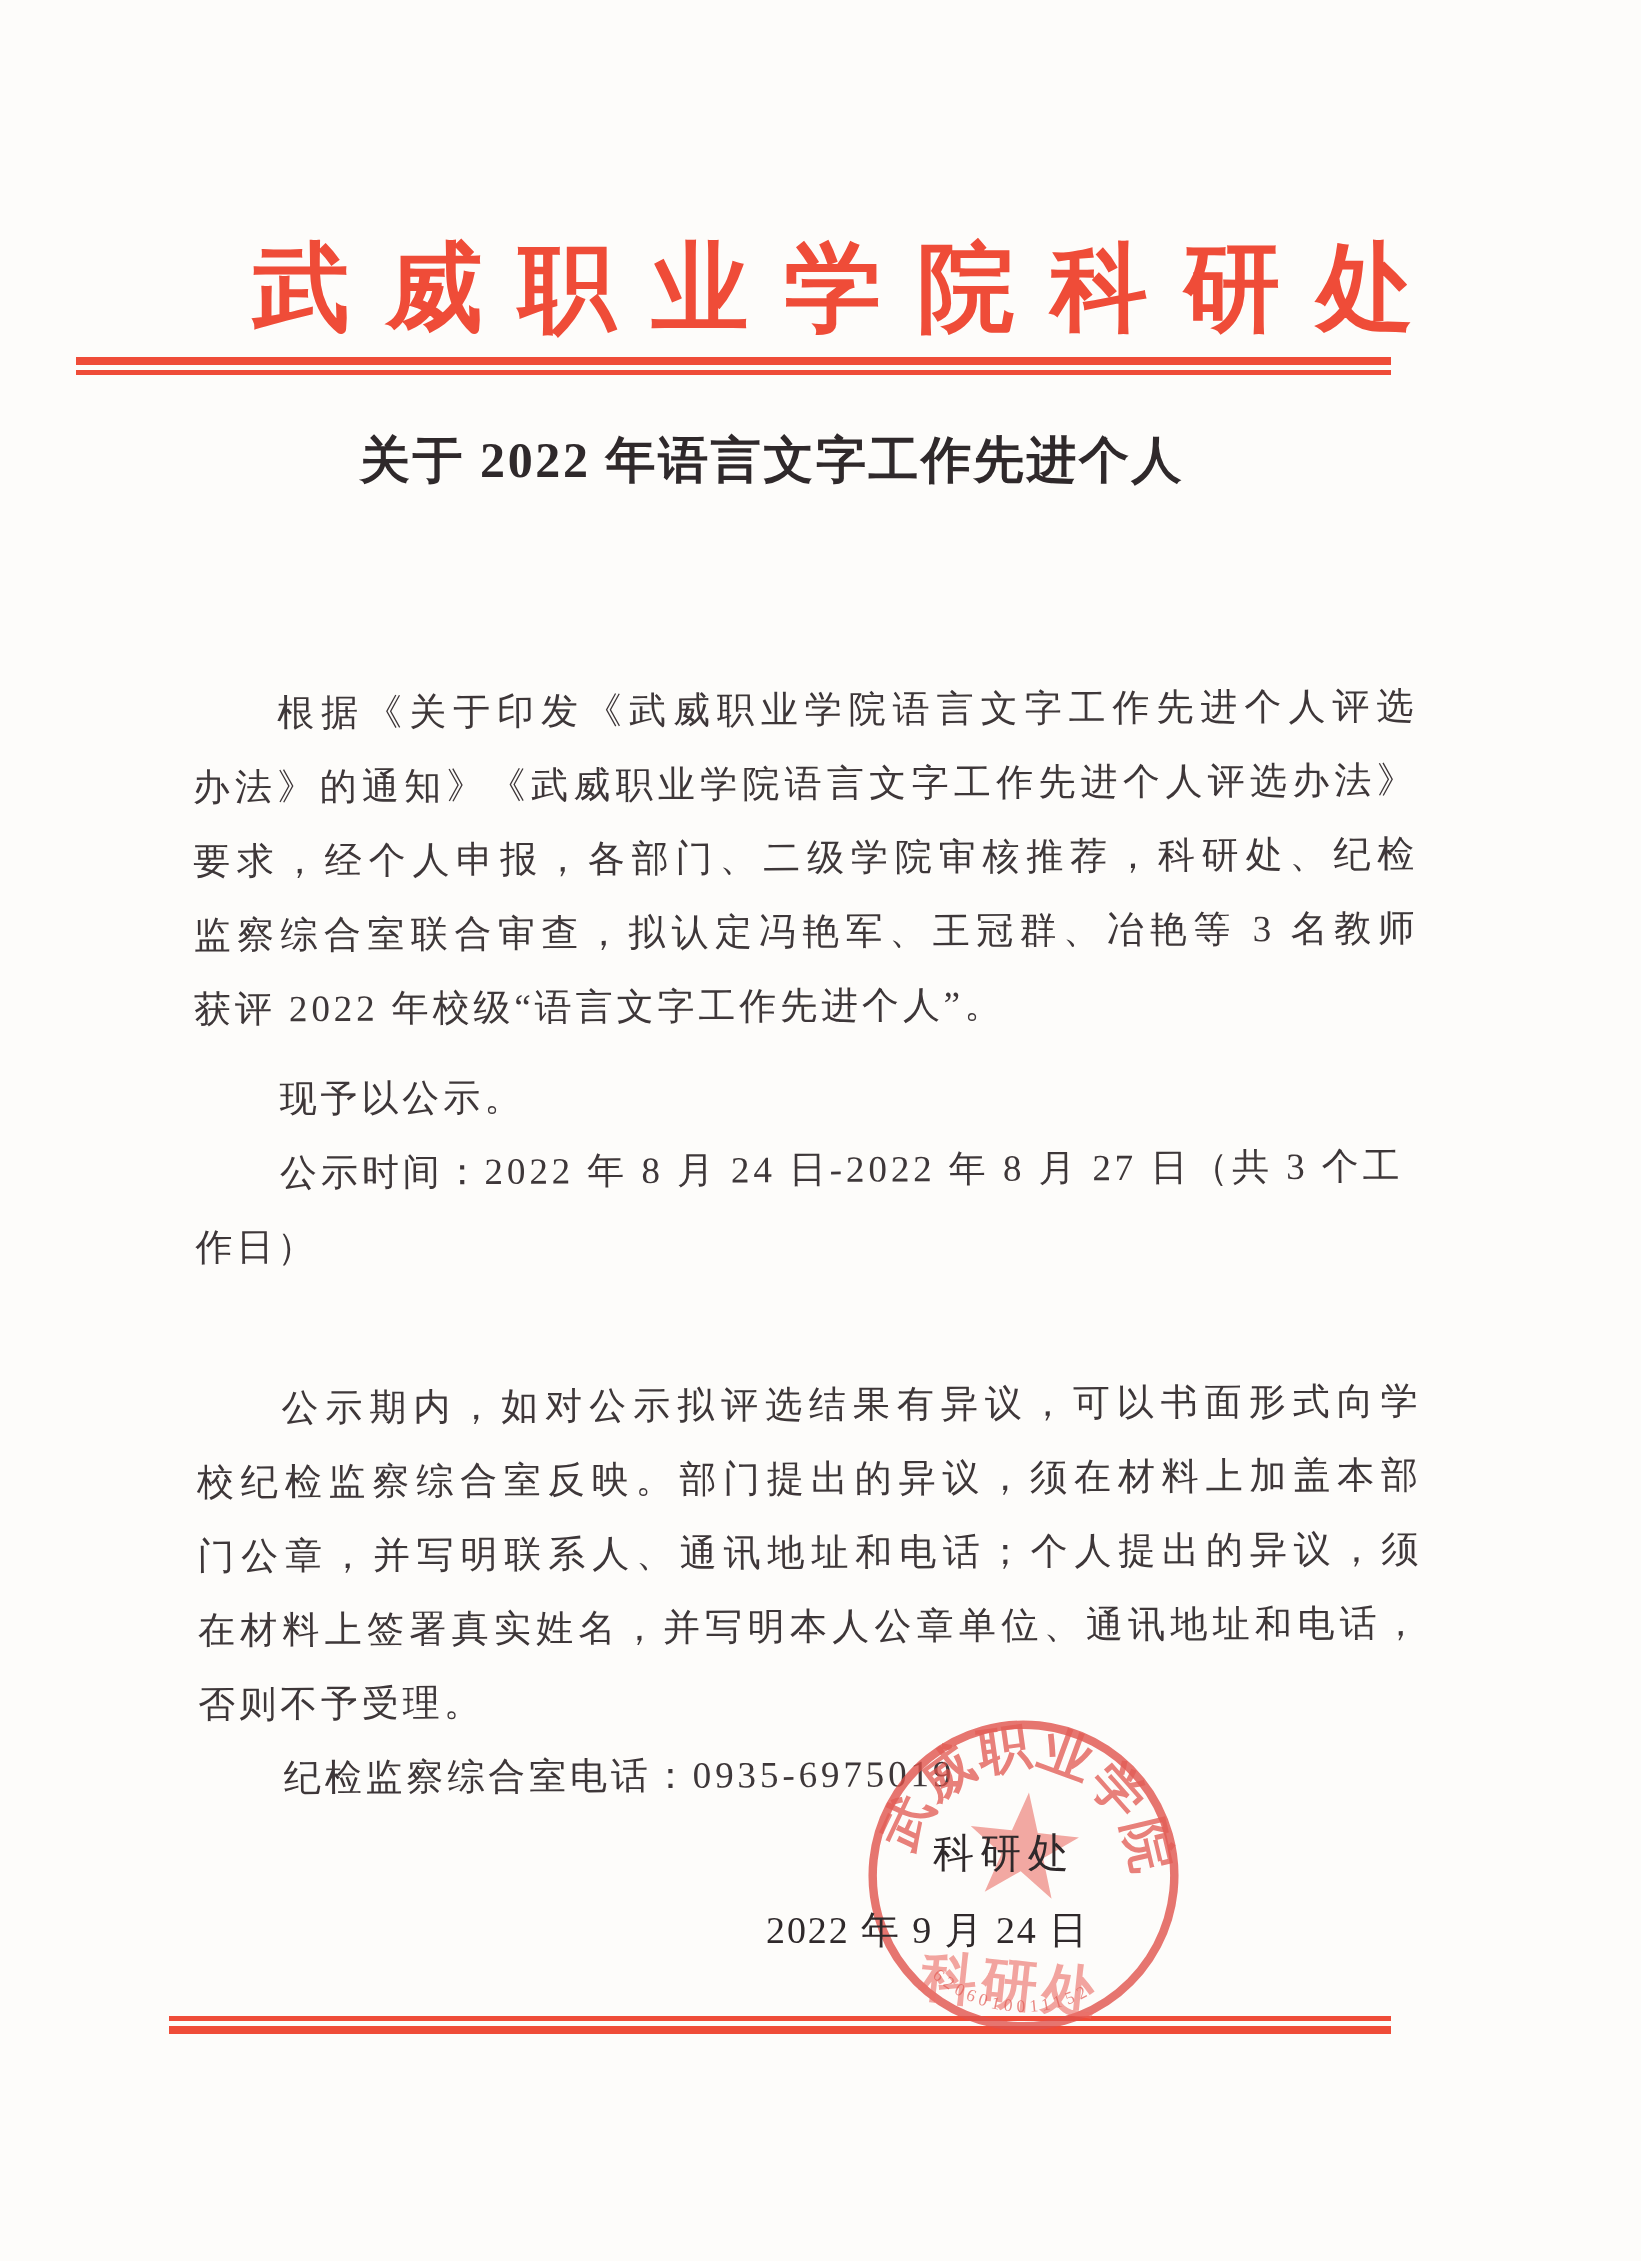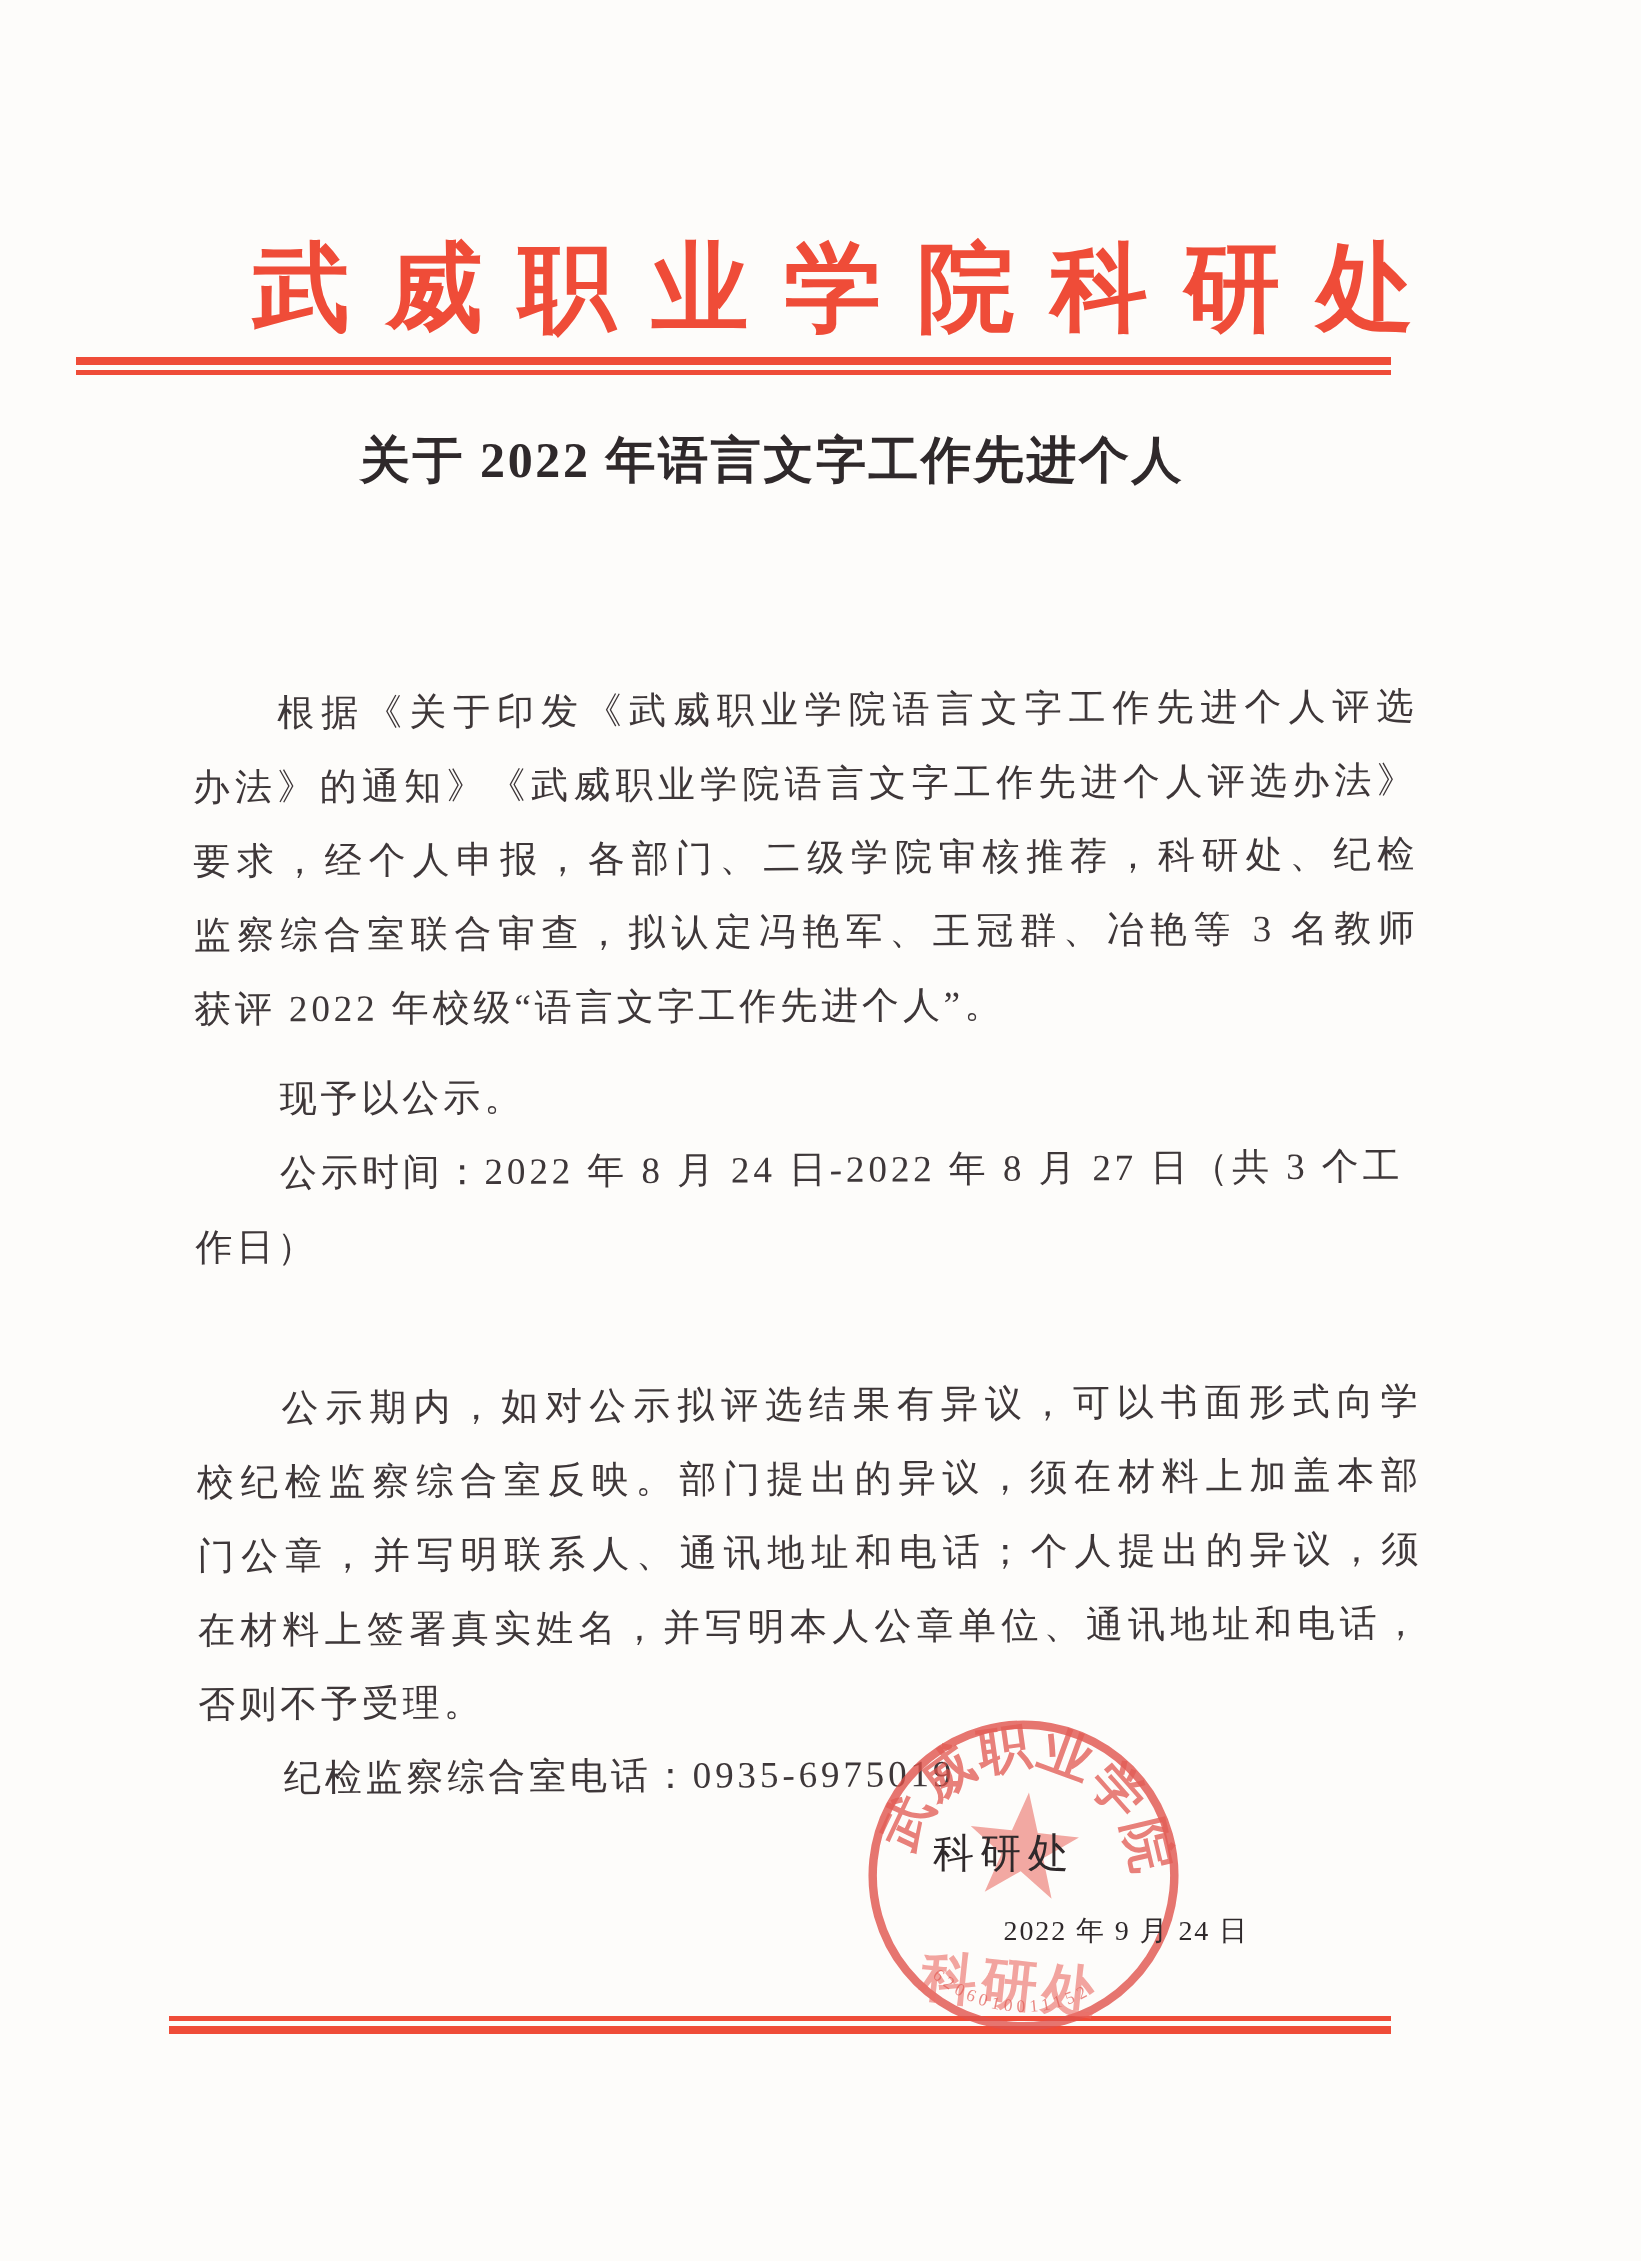--- a/index.html
+++ b/index.html
@@ -54,21 +54,21 @@
   .mt{margin-top:16px;}
   .gap{height:87px;}
   
   .sign-name{
     position:absolute;top:1826px;left:843px;width:322px;
     text-align:center;font-size:41px;letter-spacing:6.4px;line-height:55px;
     color:var(--title-ink);z-index:4;
   }
   .sign-date{
     position:absolute;top:1903px;left:766px;width:483px;
-    text-align:right;font-size:28px;letter-spacing:1.9px;line-height:55px;
+    text-align:left;font-size:38px;letter-spacing:1.9px;line-height:55px;
     color:var(--title-ink);z-index:4;
   }
   
   .seal{
     position:absolute;left:861px;top:1713px;width:325px;height:325px;
     transform:rotate(6deg);
     z-index:3;
     opacity:0.93;
   }
   .seal text{font-family:"Liberation Serif","DejaVu Serif",serif;}

